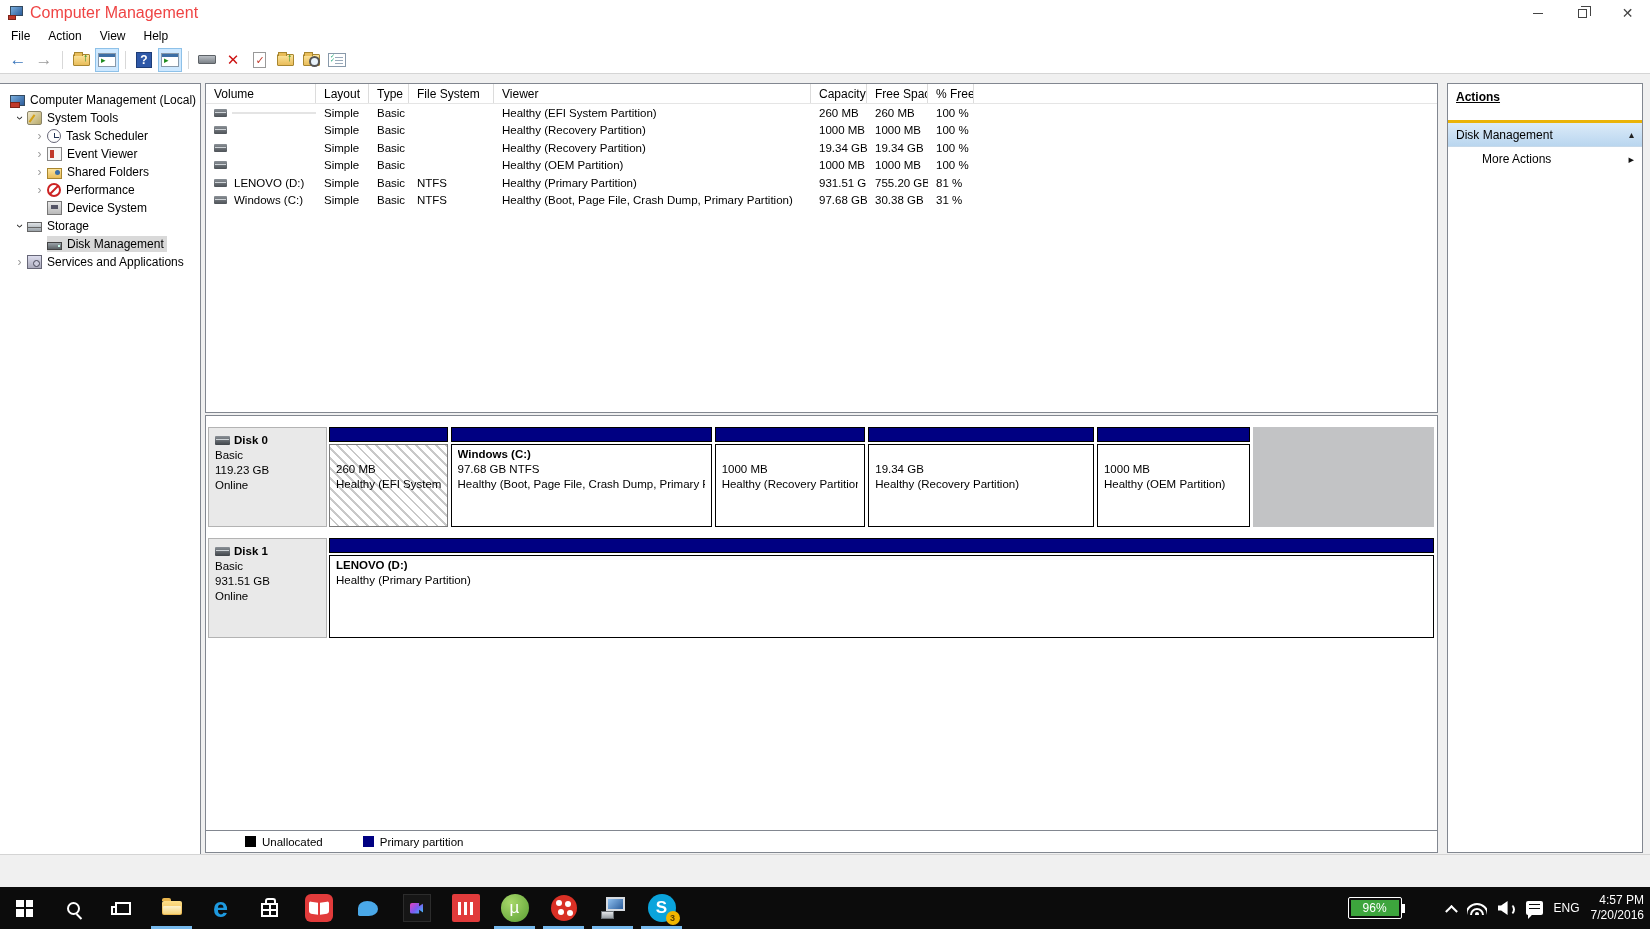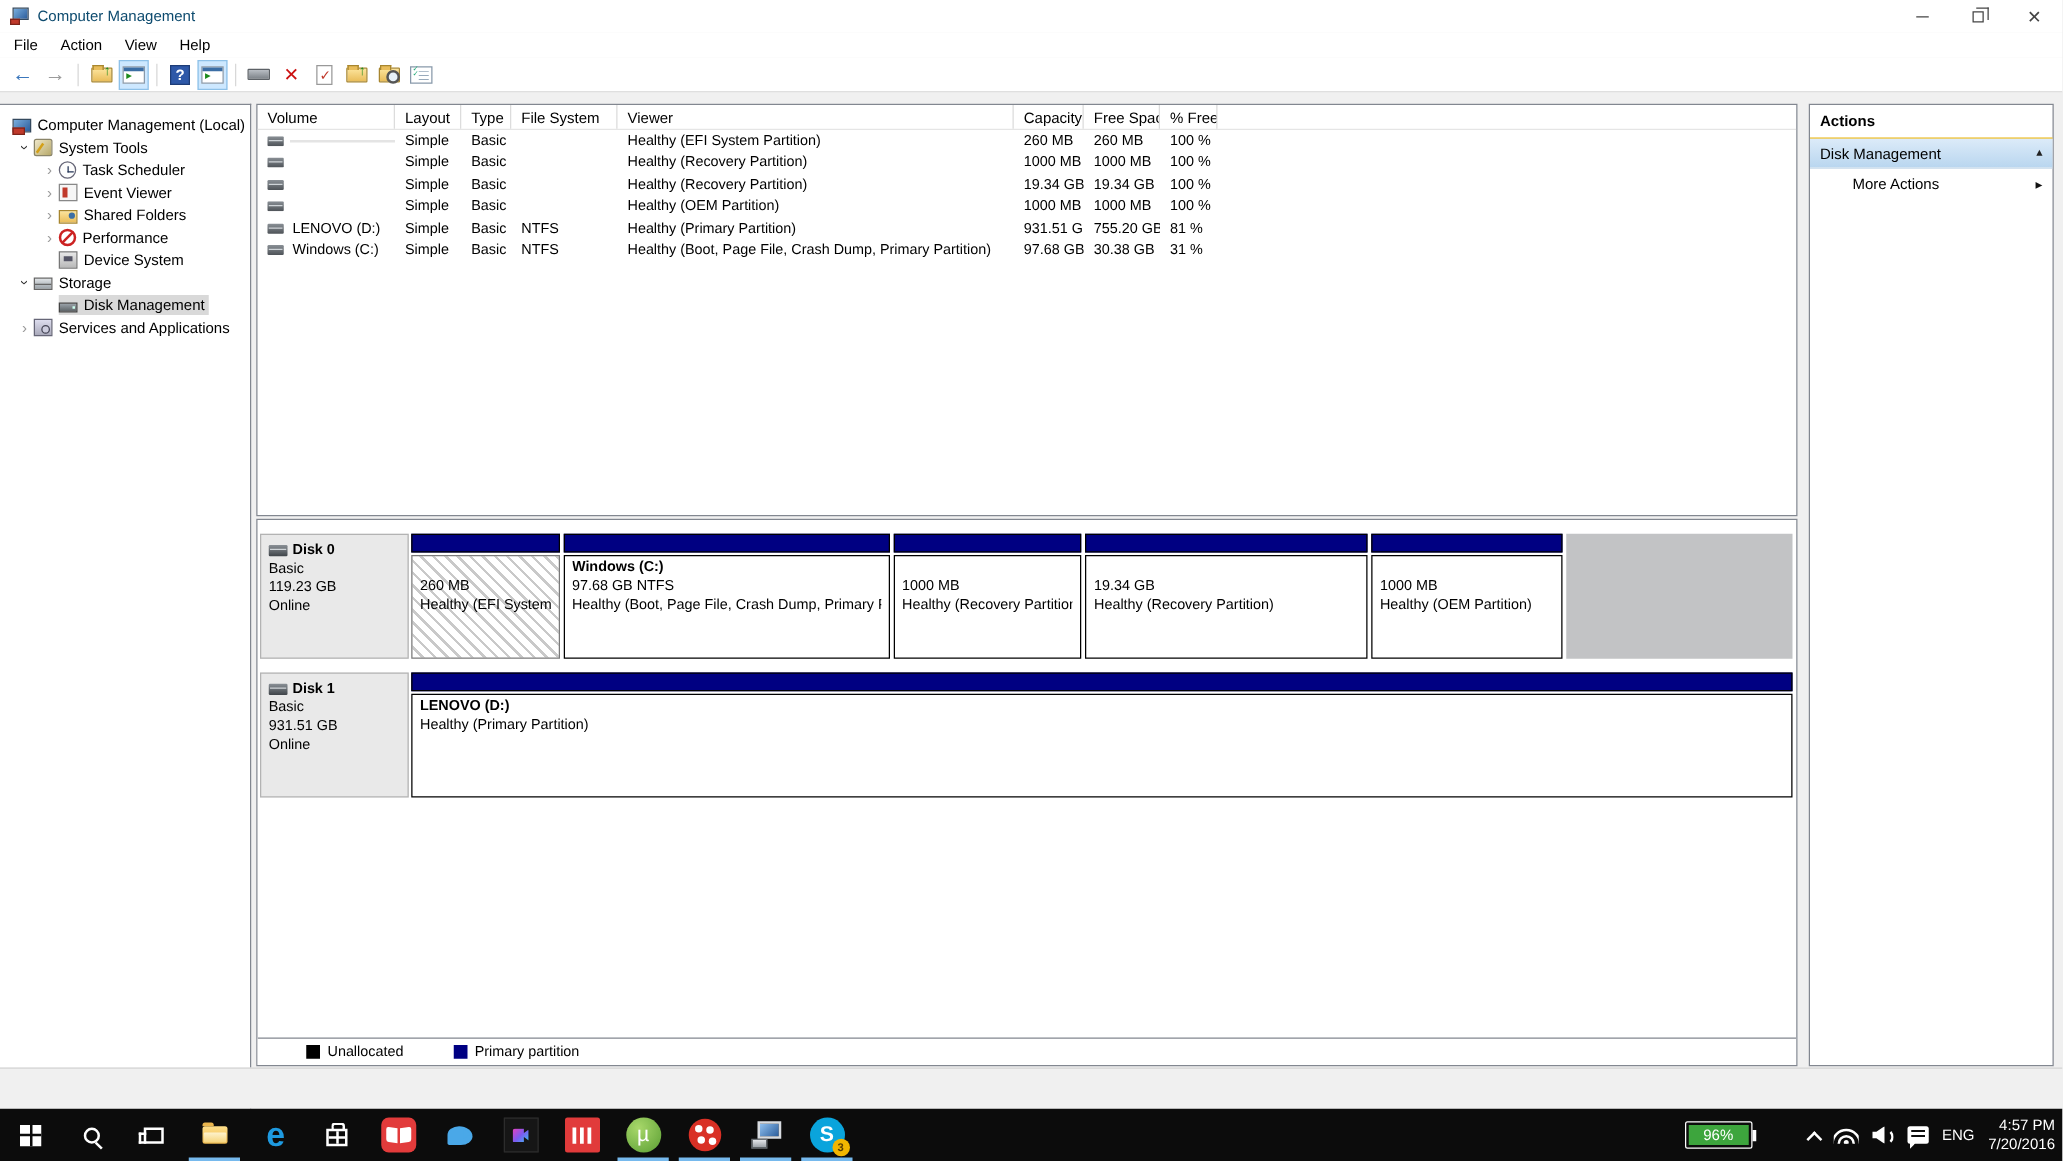--- a/index.html
+++ b/index.html
@@ -4,21 +4,21 @@
 <style>
   * { margin:0; padding:0; box-sizing:border-box; cursor:default; }
   html,body { width:1650px; height:929px; overflow:hidden; }
   body { font-family:"Liberation Sans","DejaVu Sans",sans-serif; font-size:12px; color:#000; background:#f0f0f0; position:relative; }
 
   
   .titlebar { position:absolute; top:0; left:0; right:0; height:26px; background:#fff; display:flex; align-items:center; }
   .app-icon { width:16px; height:14px; margin:0 6px 0 8px; position:relative; flex:none; }
   .app-icon .scr { position:absolute; left:2px; top:0; width:13px; height:10px; background:linear-gradient(135deg,#79aede,#2c5d9b); border:1px solid #34495e; }
   .app-icon .box { position:absolute; left:0; bottom:0; width:8px; height:5px; background:#c0392b; border:1px solid #7d241a; }
-  .title-text { color:#0c4a6e; font-size:12px; }
+  .title-text { color:#ef4444; font-size:16px; }
   .win-controls { margin-left:auto; display:flex; height:26px; }
   .wbtn { width:45px; height:26px; display:flex; align-items:center; justify-content:center; color:#444; font-size:12px; }
   .wbtn .min { width:10px; height:1px; background:#444; display:block; }
   .wbtn .rest { width:9px; height:9px; border:1px solid #444; position:relative; background:#fff; display:block; }
   .wbtn .rest::before { content:""; position:absolute; left:2px; top:-4px; width:9px; height:9px; border:1px solid #444; border-left:none; border-bottom:none; }
 
   
   .menubar { position:absolute; top:26px; left:0; right:0; height:20px; background:#fff; display:flex; align-items:center; padding-left:2px; }
   .menu-item { padding:2px 9px; }
 
@@ -116,21 +116,21 @@
   .p-name { font-weight:bold; min-height:15px; }
   .part.hatched .p-body { border-color:#7a7a7a;
      background:repeating-linear-gradient(45deg,#ffffff 0 5px,#c9c9c9 5px 7px); }
   .band-filler { flex:1 1 auto; background:#c2c3c5; margin:0; }
   .legend { position:absolute; left:0; right:0; bottom:0; height:22px; border-top:1px solid #828790; display:flex; align-items:center; padding-left:7px; gap:8px; font-size:11.5px; background:#fff; }
   .lg-item { display:flex; align-items:center; gap:6px;padding-left:32px; }
   .lg-sq { width:11px; height:11px; flex:none; }
 
   
   .actions-panel { left:1447px; top:9px; width:196px; height:770px; }
-  .actions-title { font-weight:bold; padding:6px 8px 6px; border-bottom:1px solid #eab308; }
+  .actions-title { font-weight:bold; padding:6px 8px 16px; border-bottom:3px solid #eab308;text-decoration:underline; }
   .actions-group { height:24px; display:flex; align-items:center; padding:0 8px; background:linear-gradient(#dcebf9,#b9d6ef); border-bottom:1px solid #c6d9ea; }
   .actions-group .lbl { flex:1; }
   .caret-up { font-size:10px; color:#222; }
   .actions-item { height:24px; display:flex; align-items:center; padding:0 8px 0 34px; }
   .actions-item .lbl { flex:1; }
   .caret-right { font-size:11px; color:#111; }
 
   .statusbar { position:absolute; left:0; right:0; bottom:42px; height:33px; background:#f0f0f0; border-top:1px solid #d4d4d4; }
 
   

